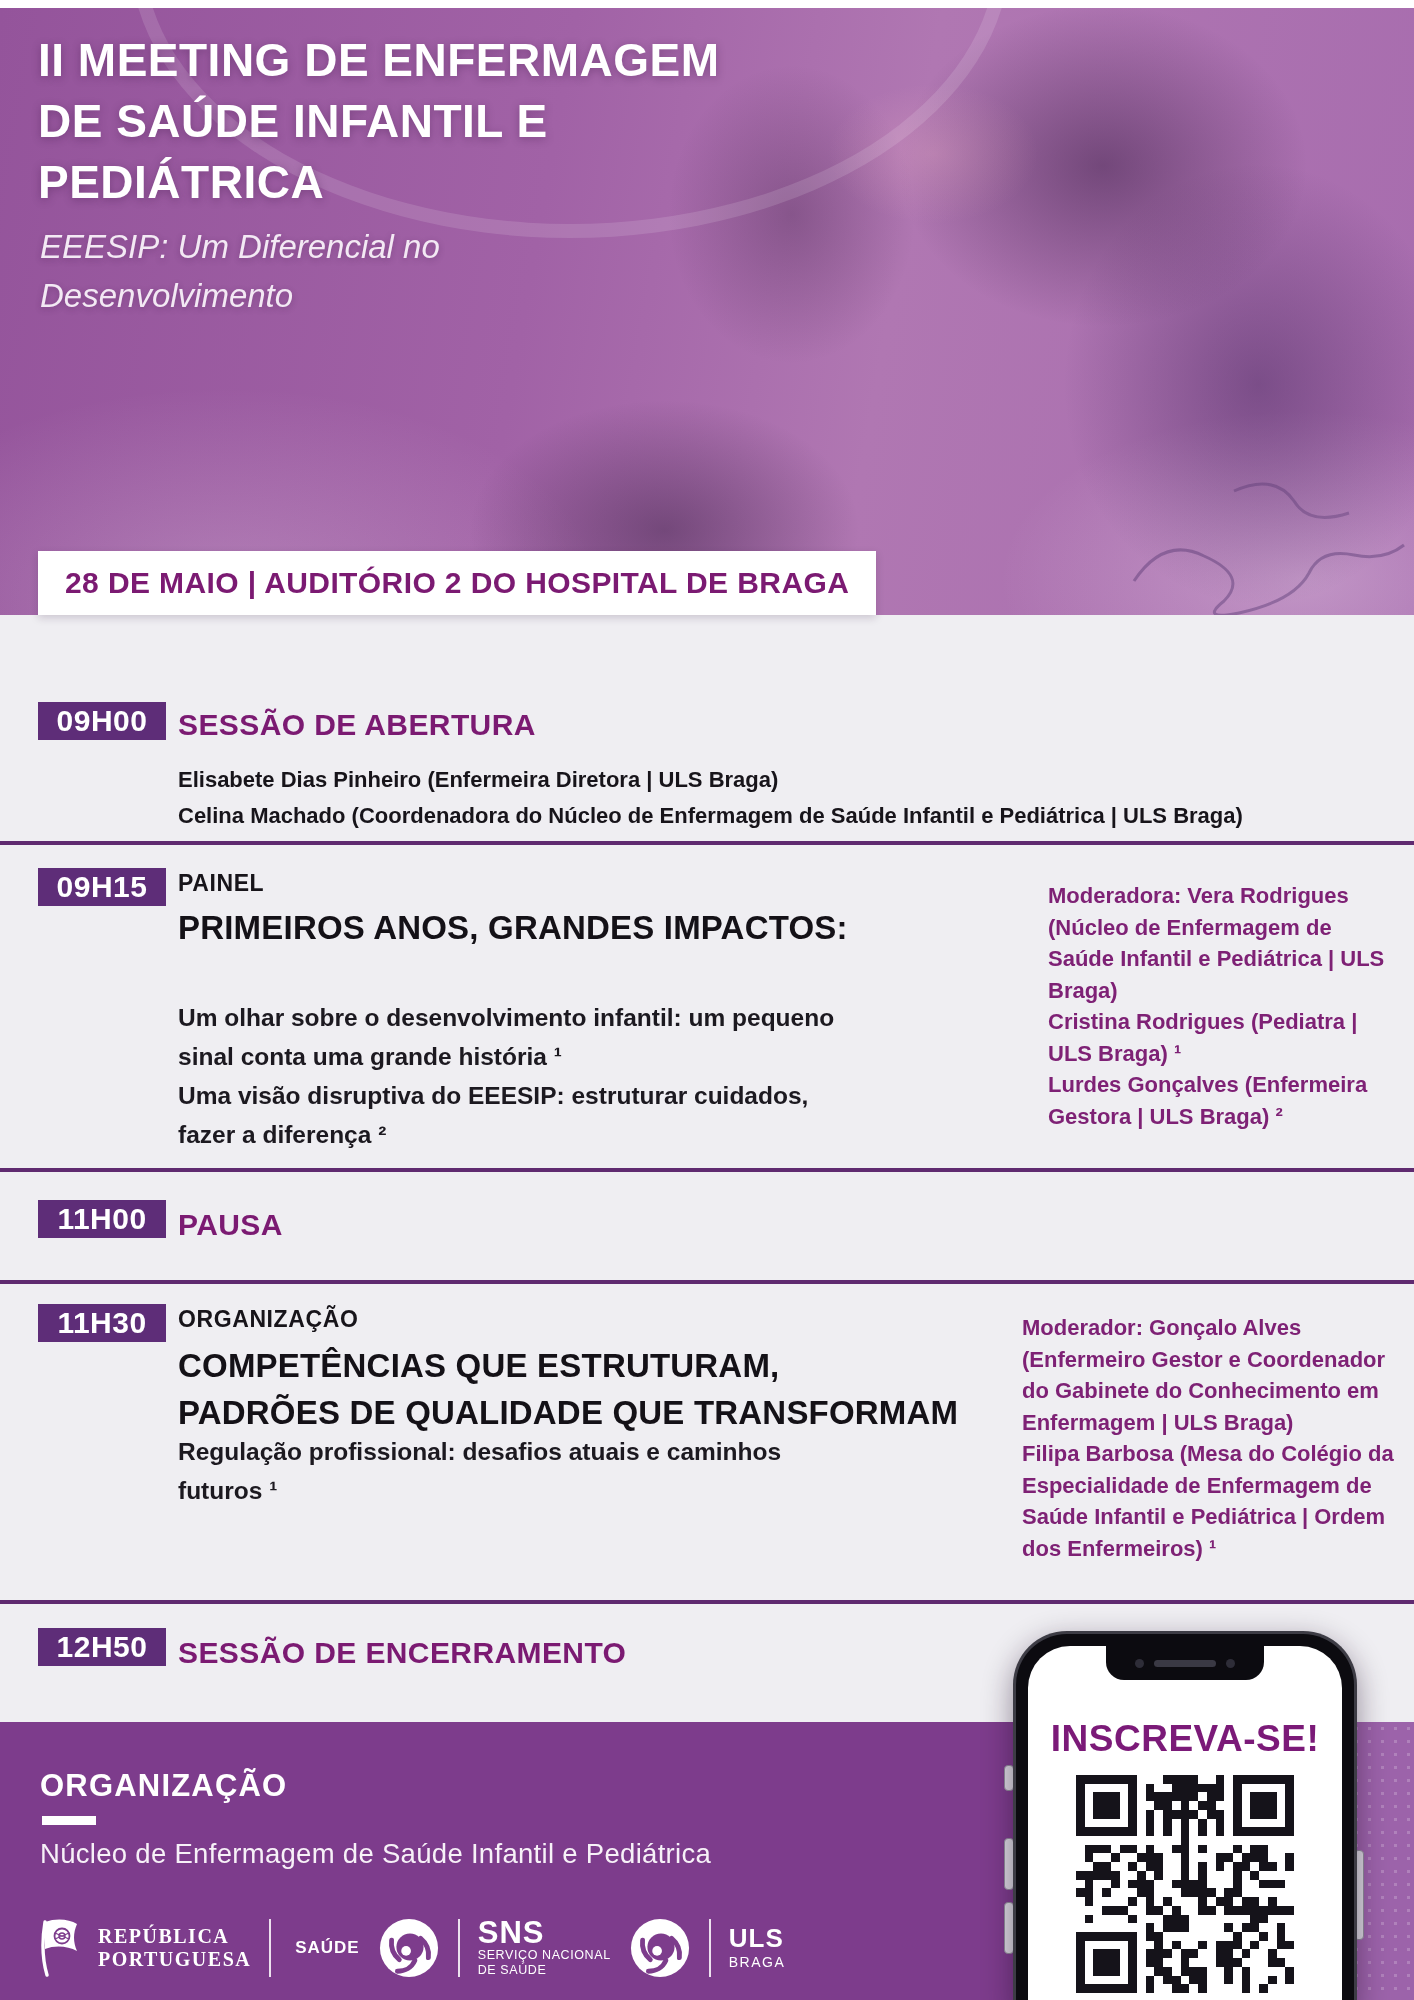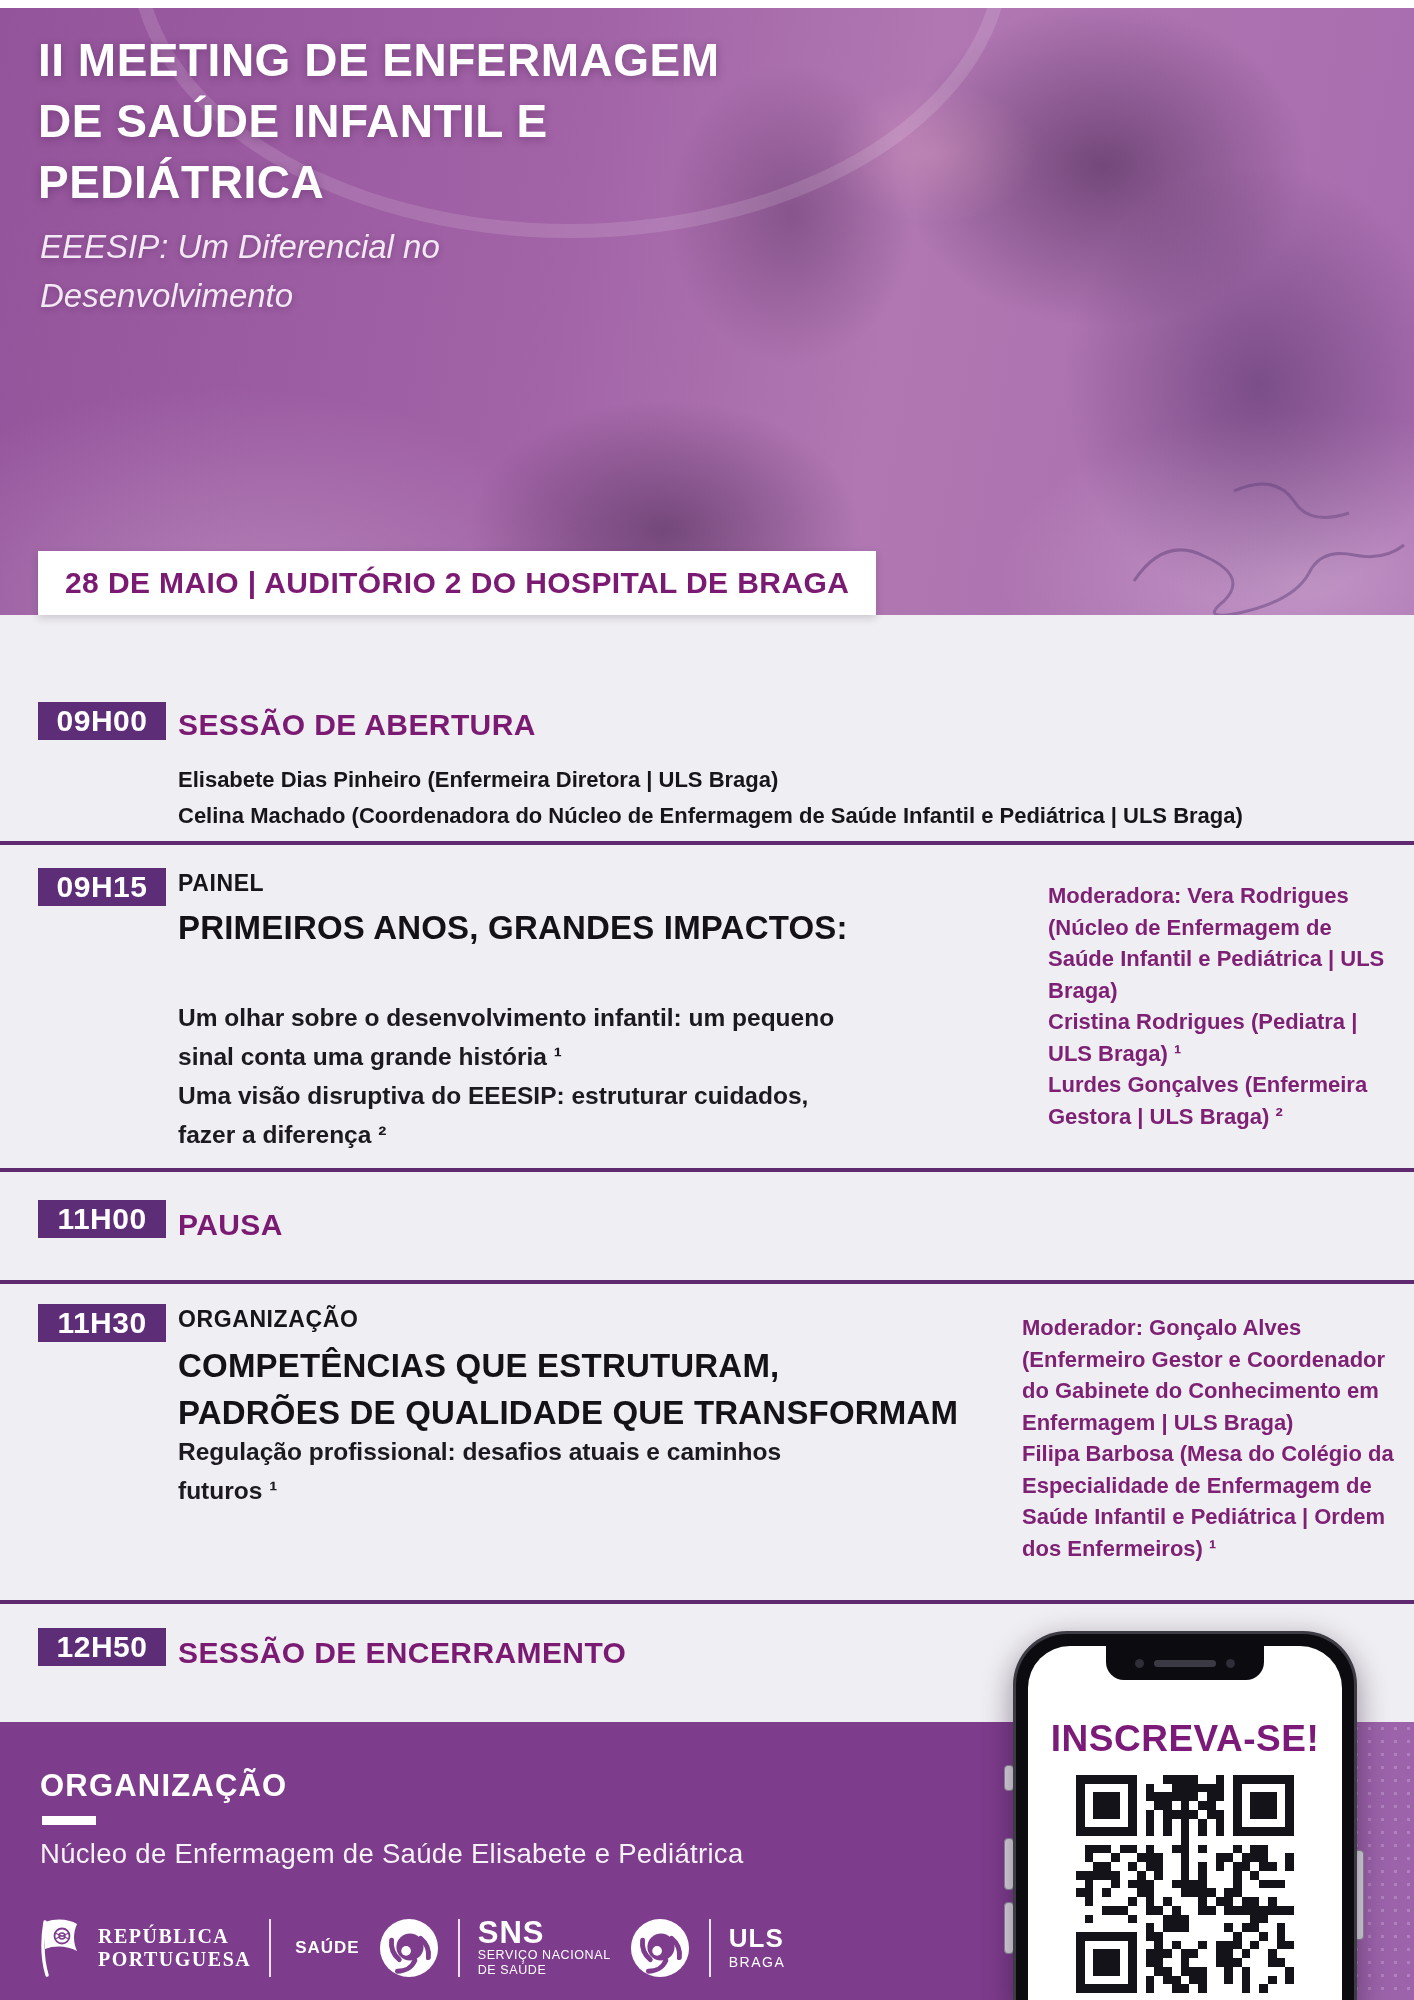--- a/index.html
+++ b/index.html
@@ -187,21 +187,21 @@
     <div class="rule" style="top:1592px"></div>
 
     <div class="chip" style="top:1620px">12H50</div>
     <div class="sec-title" style="top:1628px">SESSÃO DE ENCERRAMENTO</div>
   </div>
 
   <div class="footer">
     <div class="footer-accent"></div>
     <div class="org-heading">ORGANIZAÇÃO</div>
     <div class="org-underline"></div>
-    <div class="org-name">Núcleo de Enfermagem de Saúde Elisabete e Pediátrica</div>
+    <div class="org-name">Núcleo de Enfermagem de Saúde Infantil e Pediátrica</div>
 
     <div class="logos">
       <svg width="44" height="58" viewBox="0 0 44 58">
         <path d="M9 3 c11 -4 24 -3 32 2 c-4 9 -4 18 0 27 c-9 -5 -22 -6 -32 -2 z" fill="#ffffff"></path>
         <path d="M9 3 c-3 18 -3 36 2 53" stroke="#ffffff" stroke-width="3.4" fill="none" stroke-linecap="round"></path>
         <circle cx="26" cy="17" r="7.5" fill="none" stroke="#7d3c8c" stroke-width="1.8"></circle>
         <circle cx="26" cy="17" r="3" fill="none" stroke="#7d3c8c" stroke-width="1.4"></circle>
         <path d="M19 14 l14 6 M33 14 l-14 6" stroke="#7d3c8c" stroke-width="1.2"></path>
       </svg>
       <div class="republica-text">

